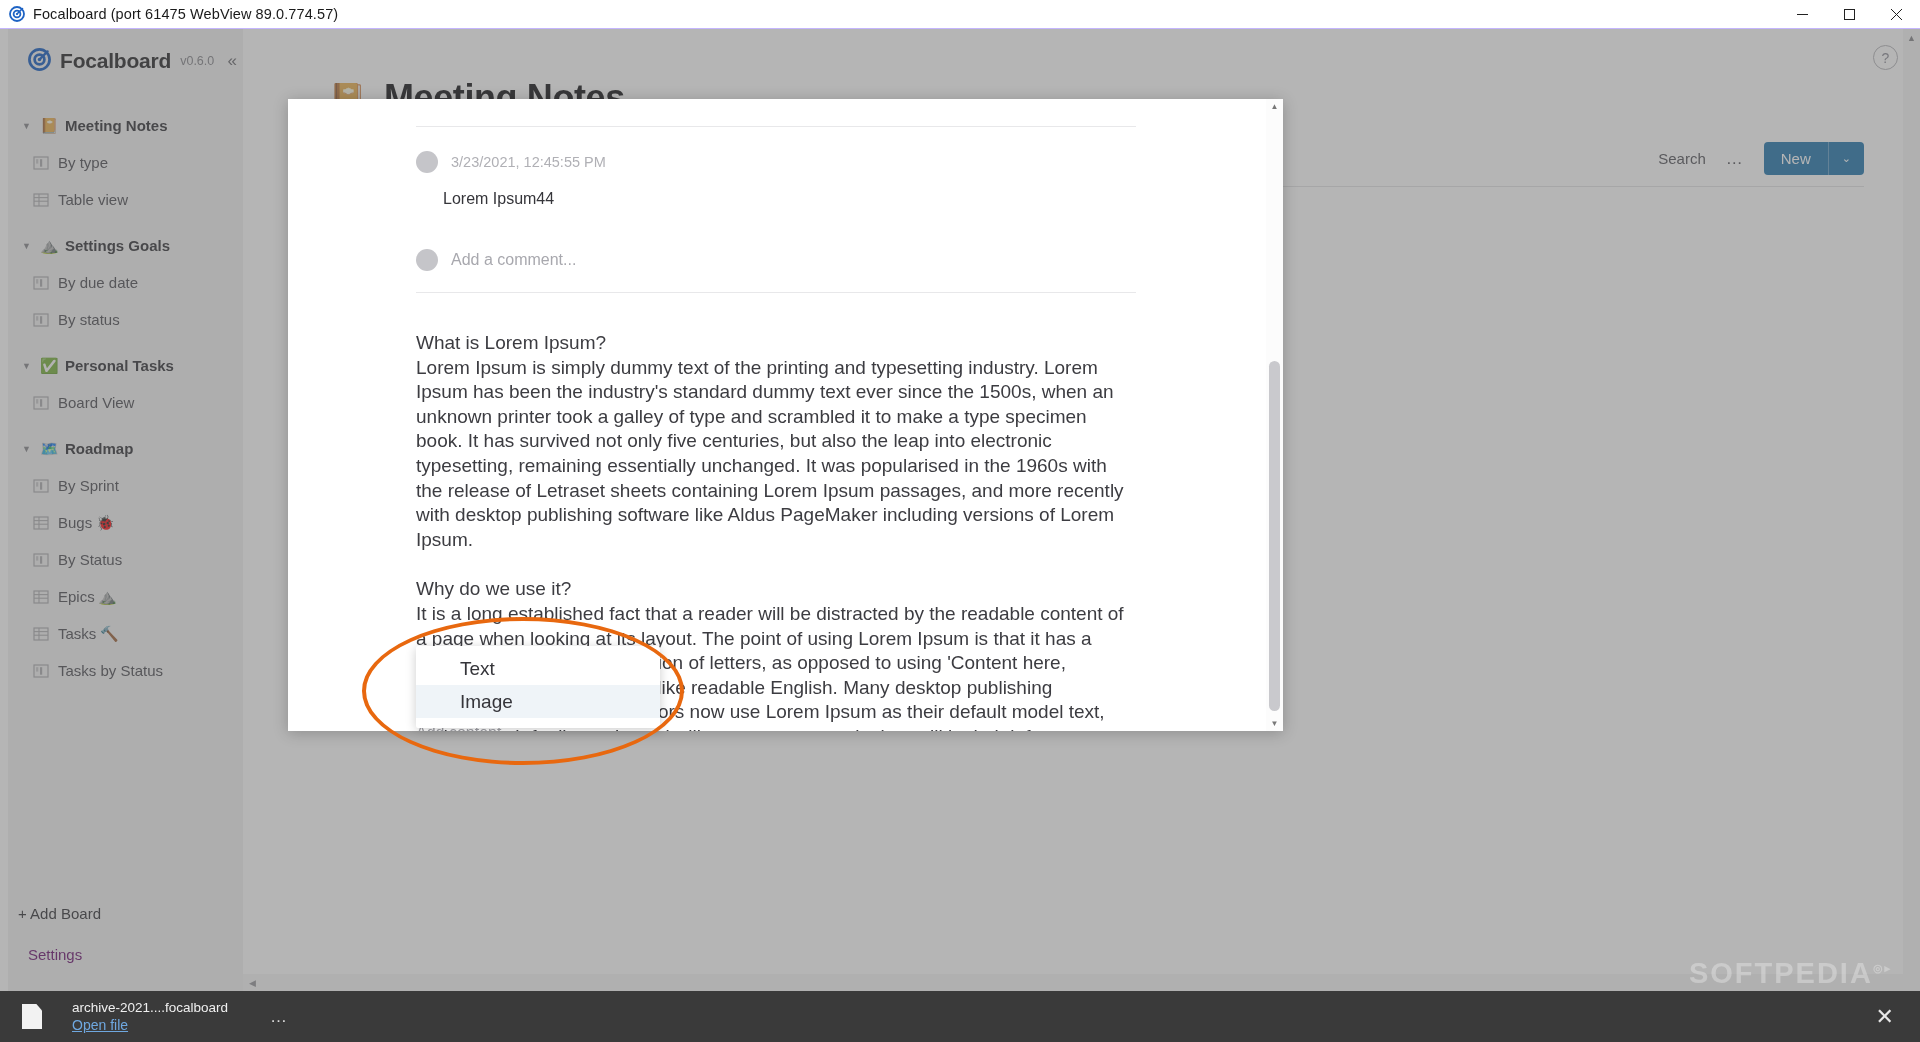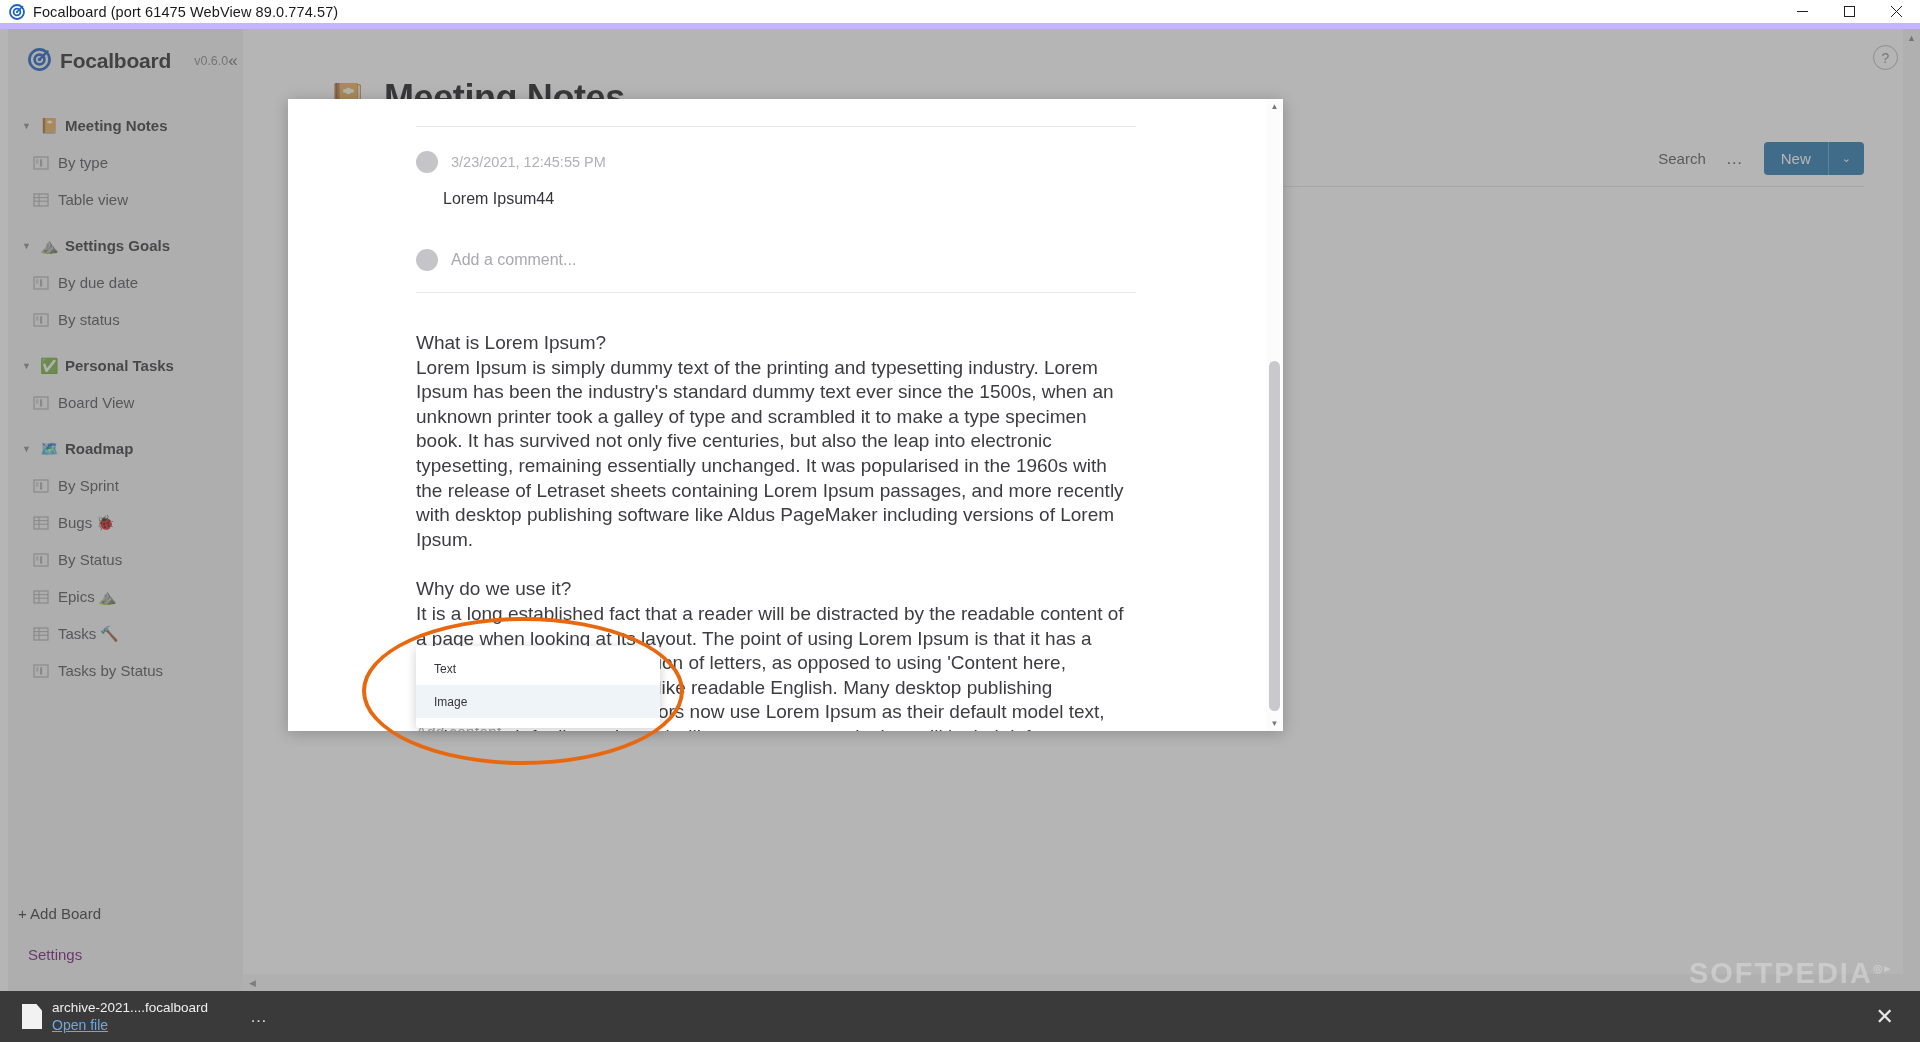--- a/index.html
+++ b/index.html
@@ -8,21 +8,21 @@
     overflow: hidden;
     font-family: "Liberation Sans", sans-serif;
     background: #ffffff;
   }
   #app { position: relative; width: 1920px; height: 1042px; }
 
   
   .titlebar {
     position: absolute; left: 0; top: 0; width: 1920px; height: 29px;
     background: #ffffff; display: flex; align-items: center;
-    border-bottom: 6px solid #c4b5fd;
+    border-bottom: 1px solid #c4b5fd;
   }
   .tb-icon { margin-left: 9px; margin-right: 8px; display: flex; align-items: center; }
   .tb-title { font-size: 14.5px; color: #1a1a1a; letter-spacing: 0.1px; }
   .tb-controls { margin-left: auto; display: flex; height: 29px; }
   .tb-btn {
     width: 47px; height: 29px; display: flex; align-items: center; justify-content: center;
     color: #222;
   }
 
   
@@ -33,21 +33,21 @@
 
   
   .sidebar {
     position: absolute; left: 8px; top: 0; width: 243px; height: 962px;
     background: #f3f3f3;
     padding-top: 0;
   }
   .sb-head { display: flex; align-items: center; height: 64px; padding: 0 14px 0 20px; }
   .sb-logo { display: flex; align-items: center; gap: 9px; }
   .sb-brand { font-size: 21px; font-weight: bold; color: #2e2e31; letter-spacing: -0.2px; }
-  .sb-version { font-size: 12.5px; color: #8a8a8f; margin-left: 23px; }
+  .sb-version { font-size: 12.5px; color: #8a8a8f; margin-left: 9px; }
   .sb-collapse { margin-left: auto; font-size: 17px; color: #6f6f74; cursor: pointer; }
 
   .sb-list { padding-top: 14px; }
   .sb-board {
     display: flex; align-items: center; height: 37px; padding-left: 12px; gap: 7px;
     cursor: pointer;
   }
   .sb-caret { width: 13px; font-size: 9px; color: #8a8a8f; text-align: center; }
   .sb-bemoji { font-size: 15px; width: 18px; text-align: center; line-height: 1; }
   .sb-blabel { font-size: 15px; font-weight: bold; color: #3a3a3e; }
@@ -154,38 +154,38 @@
     position: absolute; left: 128px; top: 625px; font-size: 16px; color: #a0a0a6; cursor: pointer;
   }
 
   
   .menu {
     position: absolute; left: 416px; top: 617px; width: 244px;
     background: #ffffff; box-shadow: 0 2px 11px rgba(0,0,0,.20); border-radius: 2px;
     padding: 6px 0 10px 0; z-index: 40;
   }
   .menu-item {
-    height: 33px; display: flex; align-items: center; padding-left: 18px;
-    font-size: 12px; color: #35353a; cursor: pointer;
+    height: 33px; display: flex; align-items: center; padding-left: 44px;
+    font-size: 19px; color: #35353a; cursor: pointer;
   }
   .menu-item.hover { background: #eff4f8; }
 
   
   .annot {
     position: absolute; left: 362px; top: 588px; width: 322px; height: 148px;
     border: 4px solid #e8680f; border-radius: 50%/50%;
     z-index: 45; pointer-events: none;
   }
 
   
   .shelf {
     position: absolute; left: 0; bottom: 0; width: 1920px; height: 51px;
     background: #3a3a3a; display: flex; align-items: center;
   }
-  .shelf-item { display: flex; align-items: center; gap: 10px; padding-left: 22px; }
+  .shelf-item { display: flex; align-items: center; gap: 30px; padding-left: 22px; }
   .file-glyph { width: 20px; height: 25px; position: relative; }
   .file-glyph .pg { position: absolute; inset: 0; background: #f2f2f2; clip-path: polygon(0 0, 72% 0, 100% 26%, 100% 100%, 0 100%); }
   .shelf-txt { display: flex; flex-direction: column; gap: 2px; }
   .shelf-name { font-size: 13.5px; color: #f0f0f0; }
   .shelf-open { font-size: 14px; color: #6fa8e0; text-decoration: underline; cursor: pointer; }
   .shelf-dots { margin-left: 42px; color: #dcdcdc; font-size: 17px; letter-spacing: 2px; cursor: pointer; }
   .shelf-close { margin-left: auto; margin-right: 26px; color: #e8e8e8; font-size: 22px; cursor: pointer; }
 
   .watermark {
     position: absolute; right: 28px; bottom: 52px;

